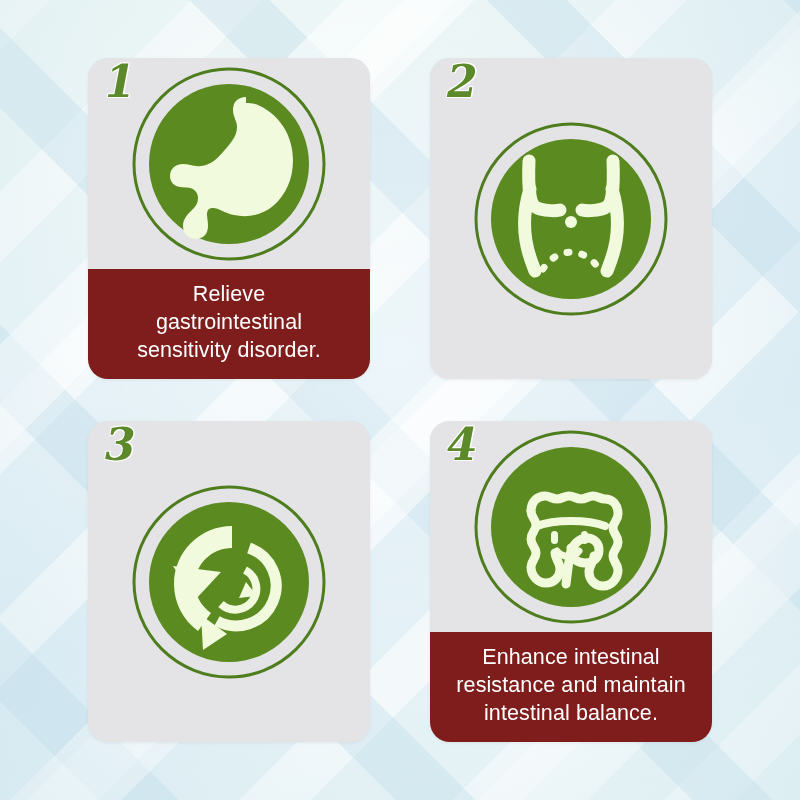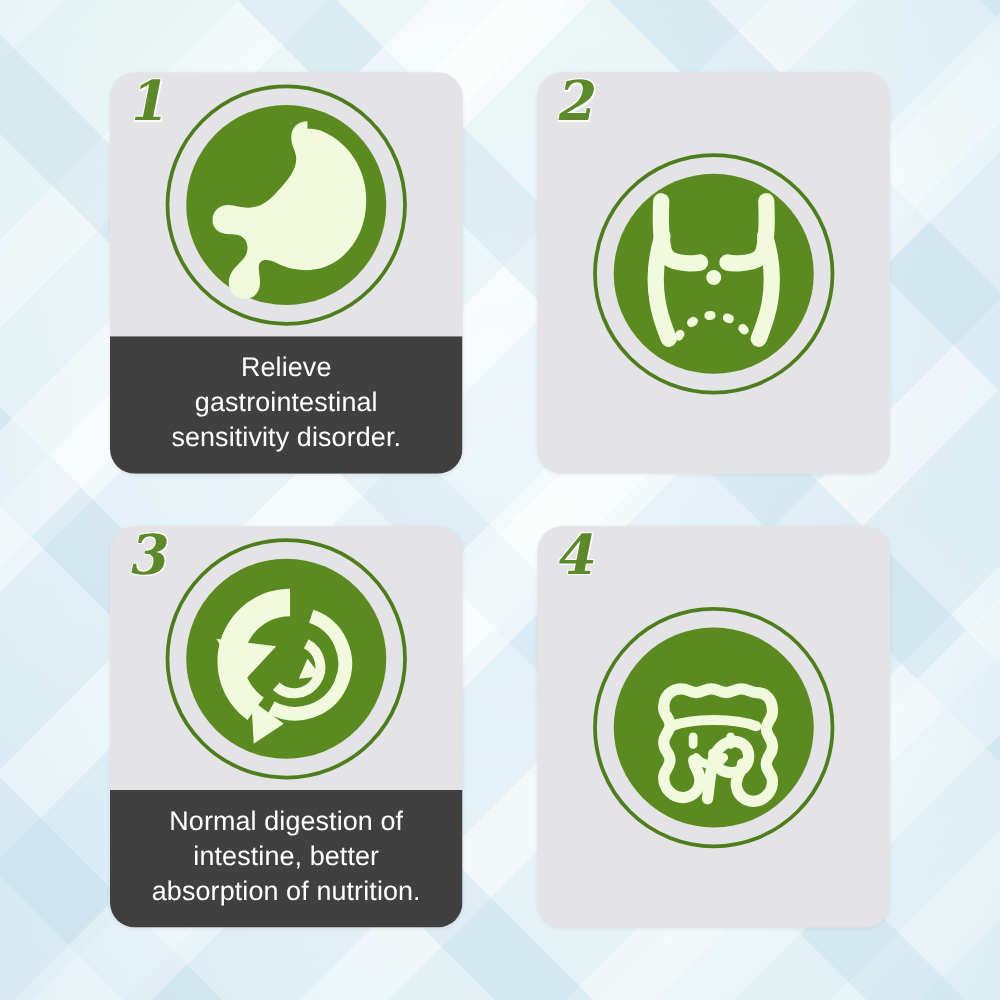--- a/index.html
+++ b/index.html
@@ -124,21 +124,21 @@
     transform: translateY(-50%);
     display: flex;
     justify-content: center;
     align-items: center;
   }
   .icon-wrap svg { display: block; }
 
   
   .card-band {
     flex: 0 0 auto;
-    background: #404040;
+    background: #7f1d1d;
     color: #ffffff;
     text-align: center;
     padding: 12px 8px 14px;
     box-sizing: border-box;
   }
   .card-band p {
     margin: 0;
     font-family: "Liberation Sans", sans-serif;
     font-size: 21.5px;
     line-height: 1.30;
@@ -248,25 +248,20 @@
             <path d="M98 152 l-24 16 l-2 -35 z" fill="#f2fade"></path>
 
             <path d="M120 66 a40 40 0 1 1 -32 73" fill="none" stroke="#f2fade" stroke-width="11"></path>
 
             <path d="M116 88 a21 21 0 1 1 -24 34" fill="none" stroke="#f2fade" stroke-width="8"></path>
 
             <path d="M110 116 l18 -2 l-11 -14 z" fill="#f2fade"></path>
           </svg>
         </div>
       </div>
-      <div class="card-band">
-        <p>Normal digestion of
-intestine, better
-absorption of nutrition.</p>
-      </div>
     </div>
 
     <div class="card">
       <div class="card-top">
         <div class="card-num">4</div>
         <div class="icon-wrap">
           <svg width="200" height="200" viewBox="0 0 200 200" aria-hidden="true">
             <circle cx="100" cy="100" r="95" fill="none" stroke="#4e7d1e" stroke-width="3"></circle>
             <circle cx="100" cy="100" r="80" fill="#5b8a20"></circle>
 
@@ -303,16 +298,21 @@
                      c0 -7 -5 -12 -12 -12
                      c-8 0 -15 7 -17 17
                      c-2 11 -3 22 -4 29" fill="none" stroke="#f2fade" stroke-width="9" stroke-linecap="round" stroke-linejoin="round"></path>
 
             <rect x="80" y="104" width="7" height="13" rx="3.5" fill="#f2fade"></rect>
             <rect x="110" y="104" width="7" height="13" rx="3.5" fill="#f2fade"></rect>
             <path d="M86 124 c5 7 17 7 22 0" fill="none" stroke="#f2fade" stroke-width="7" stroke-linecap="round"></path>
           </svg>
         </div>
       </div>
+      <div class="card-band">
+        <p>Enhance intestinal
+resistance and maintain
+intestinal balance.</p>
+      </div>
     </div>
 
   </div>
 </div>
 
 </body></html>

